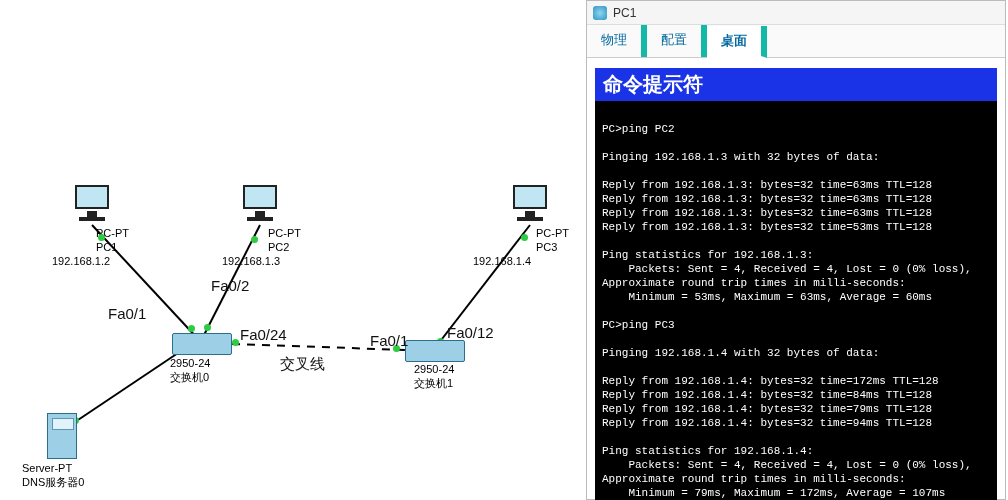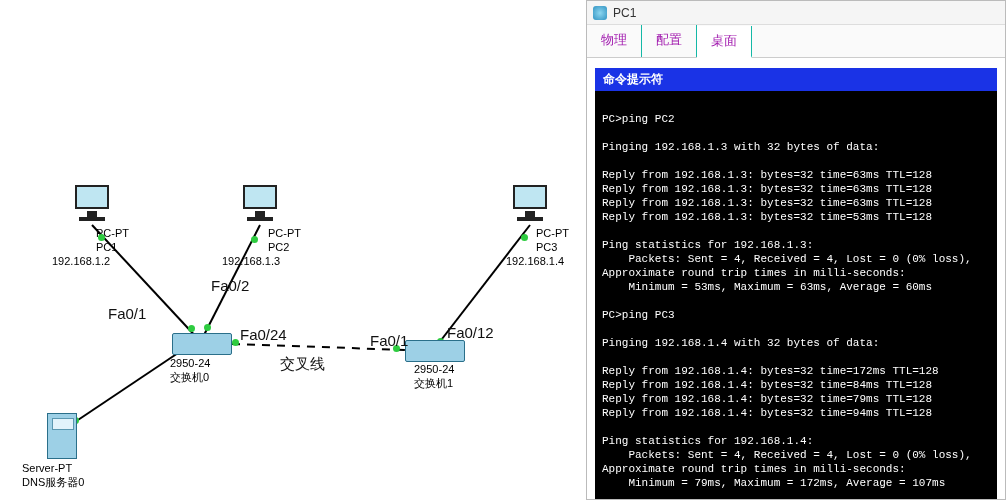--- a/index.html
+++ b/index.html
@@ -34,25 +34,25 @@
   .server-icon::before { content:""; position:absolute; left:4px; top:4px; width:20px; height:10px; background:#e2f3fb; border:1px solid #5a97b0; }
 
   
   .app-window {
     position:absolute; left:586px; top:0; width:420px; height:500px;
     border:1px solid #bbb; background:#fff;
   }
   .titlebar { height:24px; background:#f5f5f5; border-bottom:1px solid #ddd; display:flex; align-items:center; padding:0 6px; font-size:12px; color:#333; }
   .titlebar .ic { width:14px; height:14px; margin-right:6px; background:radial-gradient(#8cd6f0,#3193c2); border-radius:3px; }
   .tabs { display:flex; border-bottom:1px solid #ccc; background:#fafafa; }
-  .tab  { padding:6px 14px; font-size:13px; color:#a21caf; border-right:1px solid #14b8a6; cursor:pointer; }
-  .tab.active { background:#fff; border-bottom:2px solid #fff; position:relative; top:1px; font-weight:normal; }
+  .tab  { padding:6px 14px; font-size:13px; color:#0369a1; border-right:6px solid #14b8a6; cursor:pointer; }
+  .tab.active { background:#fff; border-bottom:2px solid #fff; position:relative; top:1px; font-weight:bold; }
 
   .term-wrap { padding:10px 8px 0 8px; height:calc(100% - 54px); }
-  .term-title { background:#1a33e6; color:#fff; font-size:12px; font-weight:bold; padding:3px 8px; font-family:"SimSun","宋体",serif; }
+  .term-title { background:#1a33e6; color:#fff; font-size:20px; font-weight:bold; padding:3px 8px; font-family:"SimSun","宋体",serif; }
   .term {
     width:100%; height:calc(100% - 26px);
     background:#000; color:#fff;
     font-family:"Courier New",monospace; font-size:11px;
     padding:6px 6px; white-space:pre; line-height:14px;
     overflow:hidden;
     border:1px solid #000;
   }
 
   
@@ -113,21 +113,21 @@
   <div class="dev-label" style="left:268px; top:226px; text-align:left">
     <span>PC-PT</span><br>
     <span>PC2</span><br>
   </div>
   <div class="dev-label" style="left:222px; top:254px; width:80px">192.168.1.3</div>
 
   <div class="dev-label" style="left:536px; top:226px; text-align:left">
     <span>PC-PT</span><br>
     <span>PC3</span><br>
   </div>
-  <div class="dev-label" style="left:506px; top:254px; width:80px">192.168.1.4</div>
+  <div class="dev-label" style="left:473px; top:254px; width:80px">192.168.1.4</div>
 
   <div class="dev-label" style="left:170px; top:356px">
     <span>2950-24</span><br>
     <span>交换机0</span>
   </div>
   <div class="dev-label" style="left:414px; top:362px">
     <span>2950-24</span><br>
     <span>交换机1</span>
   </div>
   <div class="dev-label" style="left:22px; top:461px">

